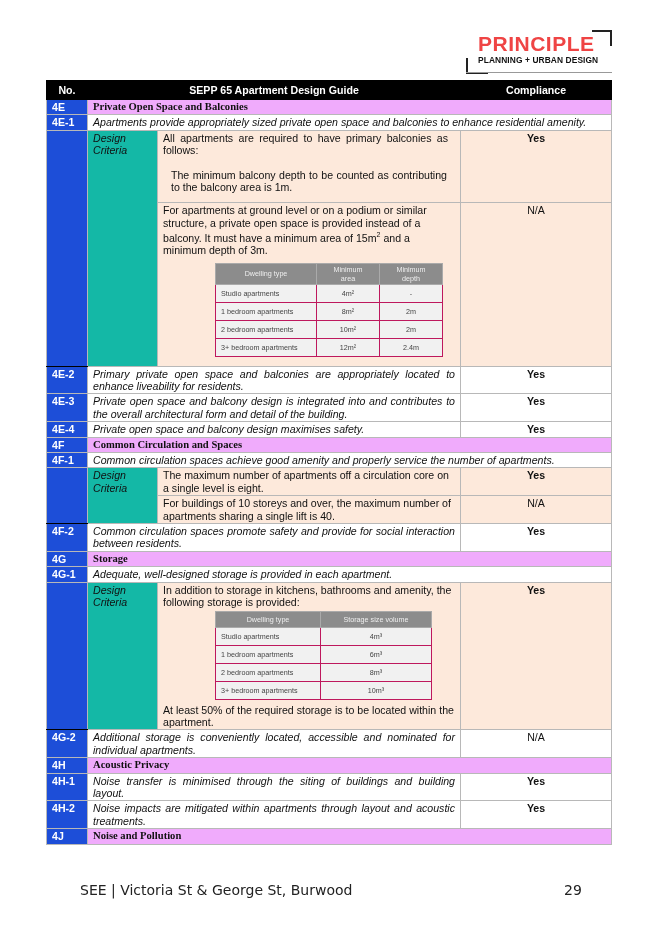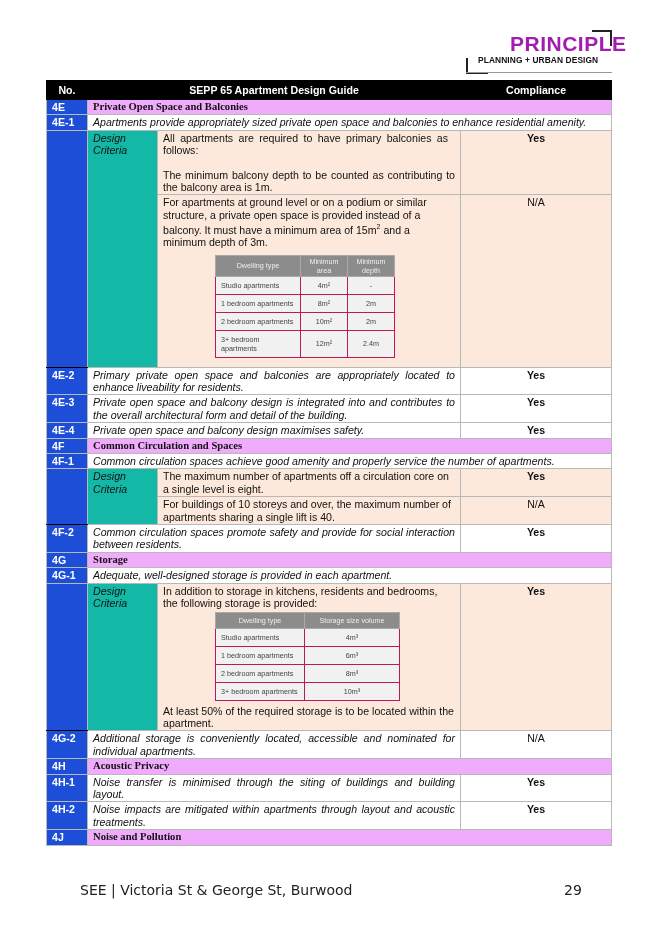--- a/index.html
+++ b/index.html
@@ -1,41 +1,41 @@
 <!DOCTYPE html>
 <html><head>
 <meta charset="utf-8">
 <style>
   html, body { margin: 0; padding: 0; background: #ffffff; }
   body { width: 656px; height: 928px; position: relative; overflow: hidden; font-family: "Liberation Sans", sans-serif; color: #111; }
 
   .logo { position: absolute; left: 466px; top: 30px; width: 146px; height: 44px; }
-  .logo .title { position: absolute; left: 12px; top: 3px; font-size: 21px; font-weight: bold; letter-spacing: 0.5px; color: #a21caf; line-height: 22px; margin-left: 32px; }
+  .logo .title { position: absolute; left: 12px; top: 3px; font-size: 21px; font-weight: bold; letter-spacing: 0.5px; color: #ef4444; line-height: 22px; }
   .logo .sub { position: absolute; left: 12px; top: 25px; font-size: 8.4px; font-weight: bold; color: #111; letter-spacing: 0.1px; line-height: 10px; white-space: nowrap; }
   .logo .corner-tr { position: absolute; right: 0; top: 0; width: 18px; height: 14px; border-top: 2px solid #222; border-right: 2px solid #222; }
   .logo .corner-bl { position: absolute; left: 0; bottom: 0; width: 20px; height: 14px; border-bottom: 2px solid #222; border-left: 2px solid #222; }
   .head-rule { position: absolute; left: 466px; top: 72px; width: 146px; height: 1px; background: #999; }
 
   table.main { position: absolute; left: 46px; top: 80px; width: 565px; border-collapse: collapse; table-layout: fixed; font-size: 10.6px; line-height: 12.4px; }
   table.main td, table.main th { border: 1px solid #b8b8b8; padding: 1px 5px; vertical-align: top; }
   table.main th { background: #000; color: #fff; font-weight: bold; text-align: center; height: 16px; vertical-align: middle; border-color: #000; }
   td.no { background: #1d4ed8; color: #fff; font-weight: bold; border-color: #000; border-bottom: 1px solid #555; }
   td.no.blank { border-bottom-color: #000; border-top-color: #000; }
   td.sec { font-weight: bold; background: #f0abfc; font-family: Liberation Serif, serif; }
   td.obj { font-style: italic; background: #fff; text-align: justify; }
   td.dc-label { font-style: italic; background: #14b8a6; }
   td.dc-text { background: #fde9db; }
   td.dc-comp { background: #fde9db; text-align: center; vertical-align: middle; }
   td.comp { text-align: center; background: #fff; }
   .bold { font-weight: bold; }
-  p.just { margin: 0; text-align: justify; }
+  p.just { margin: 8px; text-align: justify; }
   p.gap { margin: 0 7px 12px 0; }
 
   table.inner { border-collapse: collapse; margin: 6px 0 8px 52px; font-size: 7.2px; line-height: 9px; color: #444; }
-  table.inner th { background: #8c8c8c; color: #eee; font-weight: normal; border: 1px solid #aaa; padding: 1px 4px; text-align: center; vertical-align: middle; height: auto; }
+  table.inner th { background: #8c8c8c; color: #eee; font-weight: normal; border: 1px solid #aaa; padding: 1px 12px; text-align: center; vertical-align: middle; height: auto; }
   table.inner td { background: #f1f1f1; border: 1px solid #be185d; padding: 4px 5px; vertical-align: middle; }
   table.inner td.c { text-align: center; }
 
   .footer { position: absolute; top: 882px; font-family: "DejaVu Sans", sans-serif; font-size: 14px; color: #222; }
   .footer.left { left: 80px; }
   .footer.right { left: 564px; }
 </style>
 </head>
 <body>
 
@@ -162,21 +162,21 @@
       <td class="sec" colspan="3">Storage</td>
     </tr>
     <tr>
       <td class="no">4G-1</td>
       <td class="obj" colspan="3">Adequate, well-designed storage is provided in each apartment.</td>
     </tr>
     <tr>
       <td class="no blank"></td>
       <td class="dc-label">Design Criteria</td>
       <td class="dc-text">
-        <p style="margin:0">In addition to storage in kitchens, residents and bedrooms, the following storage is provided:</p>
+        <p style="margin:0">In addition to storage in kitchens, bathrooms and amenity, the following storage is provided:</p>
         <table class="inner" style="margin:2px 0 4px 52px">
           <thead>
             <tr>
               <th style="width:80px; height:13px">Dwelling type</th>
               <th style="width:86px">Storage size volume</th>
             </tr>
           </thead>
           <tbody>
             <tr>
               <td>Studio apartments</td>

